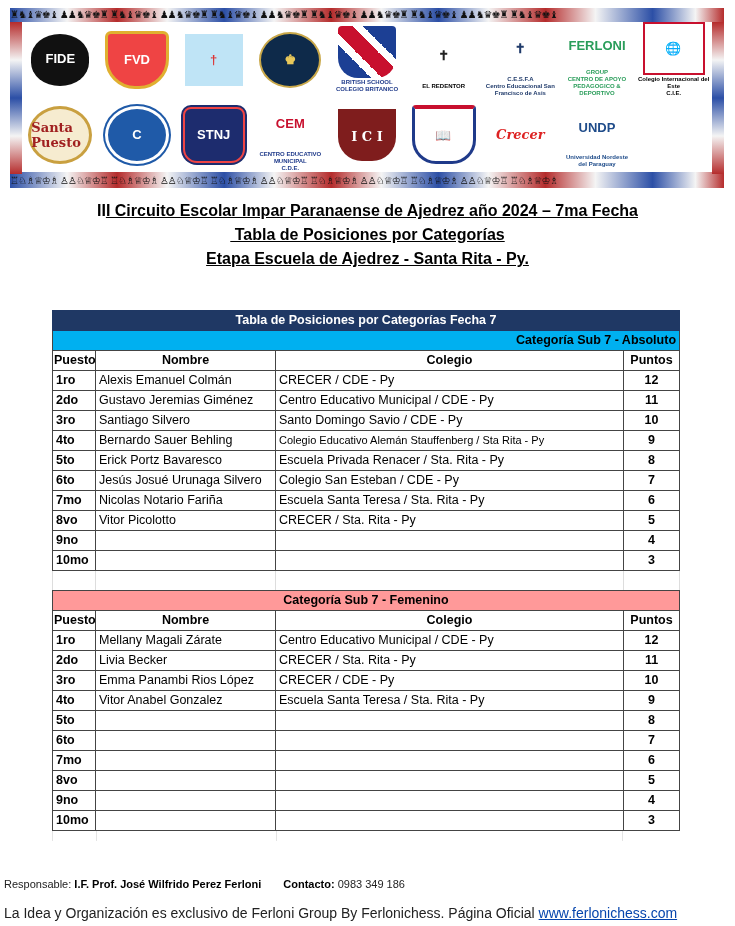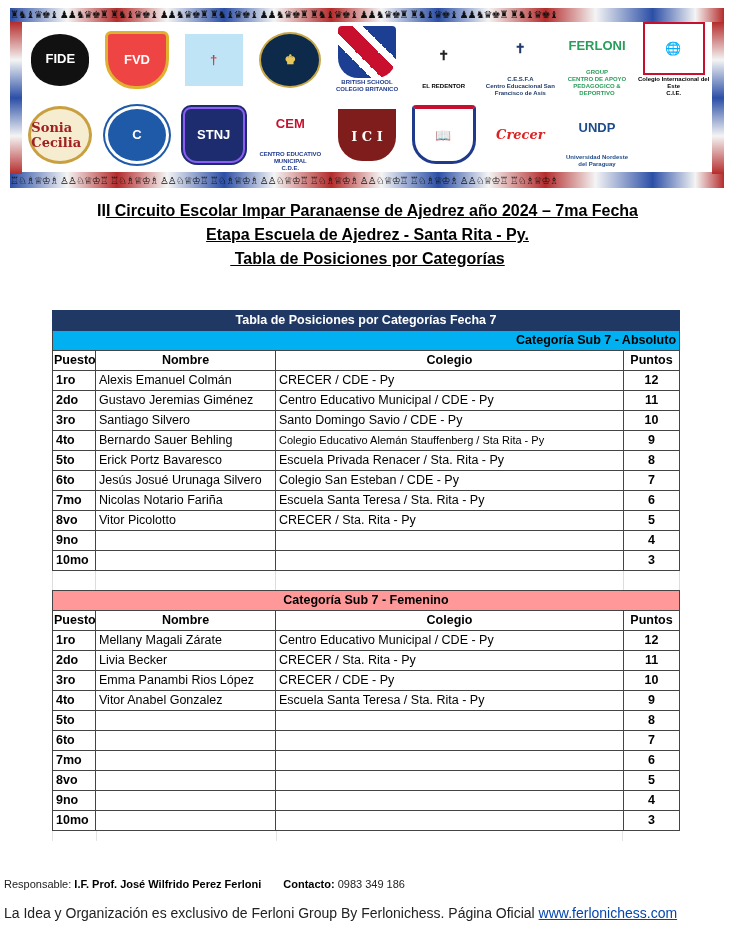--- a/index.html
+++ b/index.html
@@ -26,21 +26,21 @@
   .m-jp{background:#bfe4f6;color:#d33;width:46px;height:56px;font-size:8px;}
   .m-eic{color:#1f3a8a;font-size:26px;font-family:"DejaVu Serif",serif;}
   .m-club{background:#0e2a4a;color:#e8c85a;border-radius:50%;width:56px;height:56px;font-size:7px;border:2px solid #c9a84a;}
   .m-british{background:linear-gradient(45deg,#1c3f94 30%,#fff 30%,#fff 40%,#c8102e 40%,#c8102e 60%,#fff 60%,#fff 70%,#1c3f94 70%);border-radius:4px 4px 20px 20px;width:36px;height:40px;}
   .m-redentor{color:#222;font-size:22px;}
   .m-cesfa{color:#1f3a6a;font-size:22px;}
   .m-ferloni{color:#2a9d5a;font-size:10px;}
   .m-cie{color:#1a3c8a;border:2px solid #c8102e;width:48px;height:40px;font-size:18px;}
   .m-cecilia{background:#f6ecd0;border:3px solid #c9a040;border-radius:50%;color:#a02020;width:52px;height:52px;font-size:8px;font-family:"DejaVu Serif",serif;}
   .m-crecer{background:#1f5aa8;border:3px solid #fff;box-shadow:0 0 0 2px #1f5aa8;border-radius:50%;color:#fff;width:52px;height:52px;font-size:16px;}
-  .m-stnj{background:#1d2c6e;border:2px solid #8b5cf6;box-shadow:0 0 0 2px #1d2c6e;border-radius:8px 8px 14px 14px;color:#fff;width:46px;height:52px;font-size:16px;}
+  .m-stnj{background:#1d2c6e;border:2px solid #ef4444;box-shadow:0 0 0 2px #1d2c6e;border-radius:8px 8px 14px 14px;color:#fff;width:46px;height:52px;font-size:16px;}
   .m-cem{color:#c8102e;font-size:18px;}
   .m-ici{background:#7f1d1d;color:#fff;border-radius:0 0 24px 24px;width:46px;height:54px;font-family:"DejaVu Serif",serif;font-size:11px;align-items:flex-start;padding-top:4px;box-sizing:border-box;}
   .m-santarita{background:#fff;border:3px solid #1f3a8a;border-top:4px solid #c8102e;border-radius:4px 4px 24px 24px;color:#1f3a8a;width:42px;height:52px;font-size:18px;}
   .m-crecer2{color:#d22;font-style:italic;font-family:"DejaVu Serif",serif;font-size:17px;}
   .m-undp{color:#1f4c8a;font-size:20px;font-weight:bold;}
 
   
   .titles{position:absolute;left:0;right:0;top:199px;text-align:center;font-weight:bold;font-size:16px;line-height:24px;}
   .titles div{white-space:nowrap;}
   .titles .u{text-decoration:underline;}
@@ -114,21 +114,21 @@
         <div class="cap" style="white-space:pre-line;color:#2a9d5a;">GROUP
 CENTRO DE APOYO PEDAGOGICO &amp; DEPORTIVO</div>
       </div>
 
     <div class="logo">
         <div class="mark m-cie">🌐</div>
         <div class="cap" style="white-space:pre-line;">Colegio Internacional del Este
 C.I.E.</div>
       </div>
     <div class="logo">
-        <div class="mark m-cecilia">Sonia Cecilia</div>
+        <div class="mark m-cecilia">Santa Puesto</div>
       </div>
     <div class="logo">
         <div class="mark m-crecer">C</div>
       </div>
     <div class="logo">
         <div class="mark m-stnj">STNJ</div>
       </div>
     <div class="logo">
         <div class="mark m-cem">CEM</div>
         <div class="cap" style="white-space:pre-line;color:#1f3a8a;">CENTRO EDUCATIVO MUNICIPAL
@@ -147,22 +147,22 @@
         <div class="mark m-undp">UNDP</div>
         <div class="cap" style="white-space:pre-line;color:#1f4c8a;">Universidad Nordeste
 del Paraguay</div>
       </div>
   </div>
   <div class="pieces bottom">♖♘♗♕♔♗  ♙♙♘♕♔♖  ♖♘♗♕♔♗  ♙♙♘♕♔♖  ♖♘♗♕♔♗  ♙♙♘♕♔♖  ♖♘♗♕♔♗  ♙♙♘♕♔♖  ♖♘♗♕♔♗  ♙♙♘♕♔♖  ♖♘♗♕♔♗</div>
 </div>
 
 <div class="titles">
   <div><span>II</span><span class="u">I Circuito Escolar Impar Paranaense de Ajedrez año 2024 – 7ma Fecha</span></div>
+  <div class="u" style="white-space:pre;"> Tabla de Posiciones por Categorías</div>
   <div class="u">Etapa Escuela de Ajedrez - Santa Rita - Py.</div>
-  <div class="u" style="white-space:pre;"> Tabla de Posiciones por Categorías</div>
 </div>
 
 <table class="sheet" id="t1">
   <colgroup>
       <col class="c1">
       <col class="c2">
       <col class="c3">
       <col class="c4">
     </colgroup>
   <tbody>

